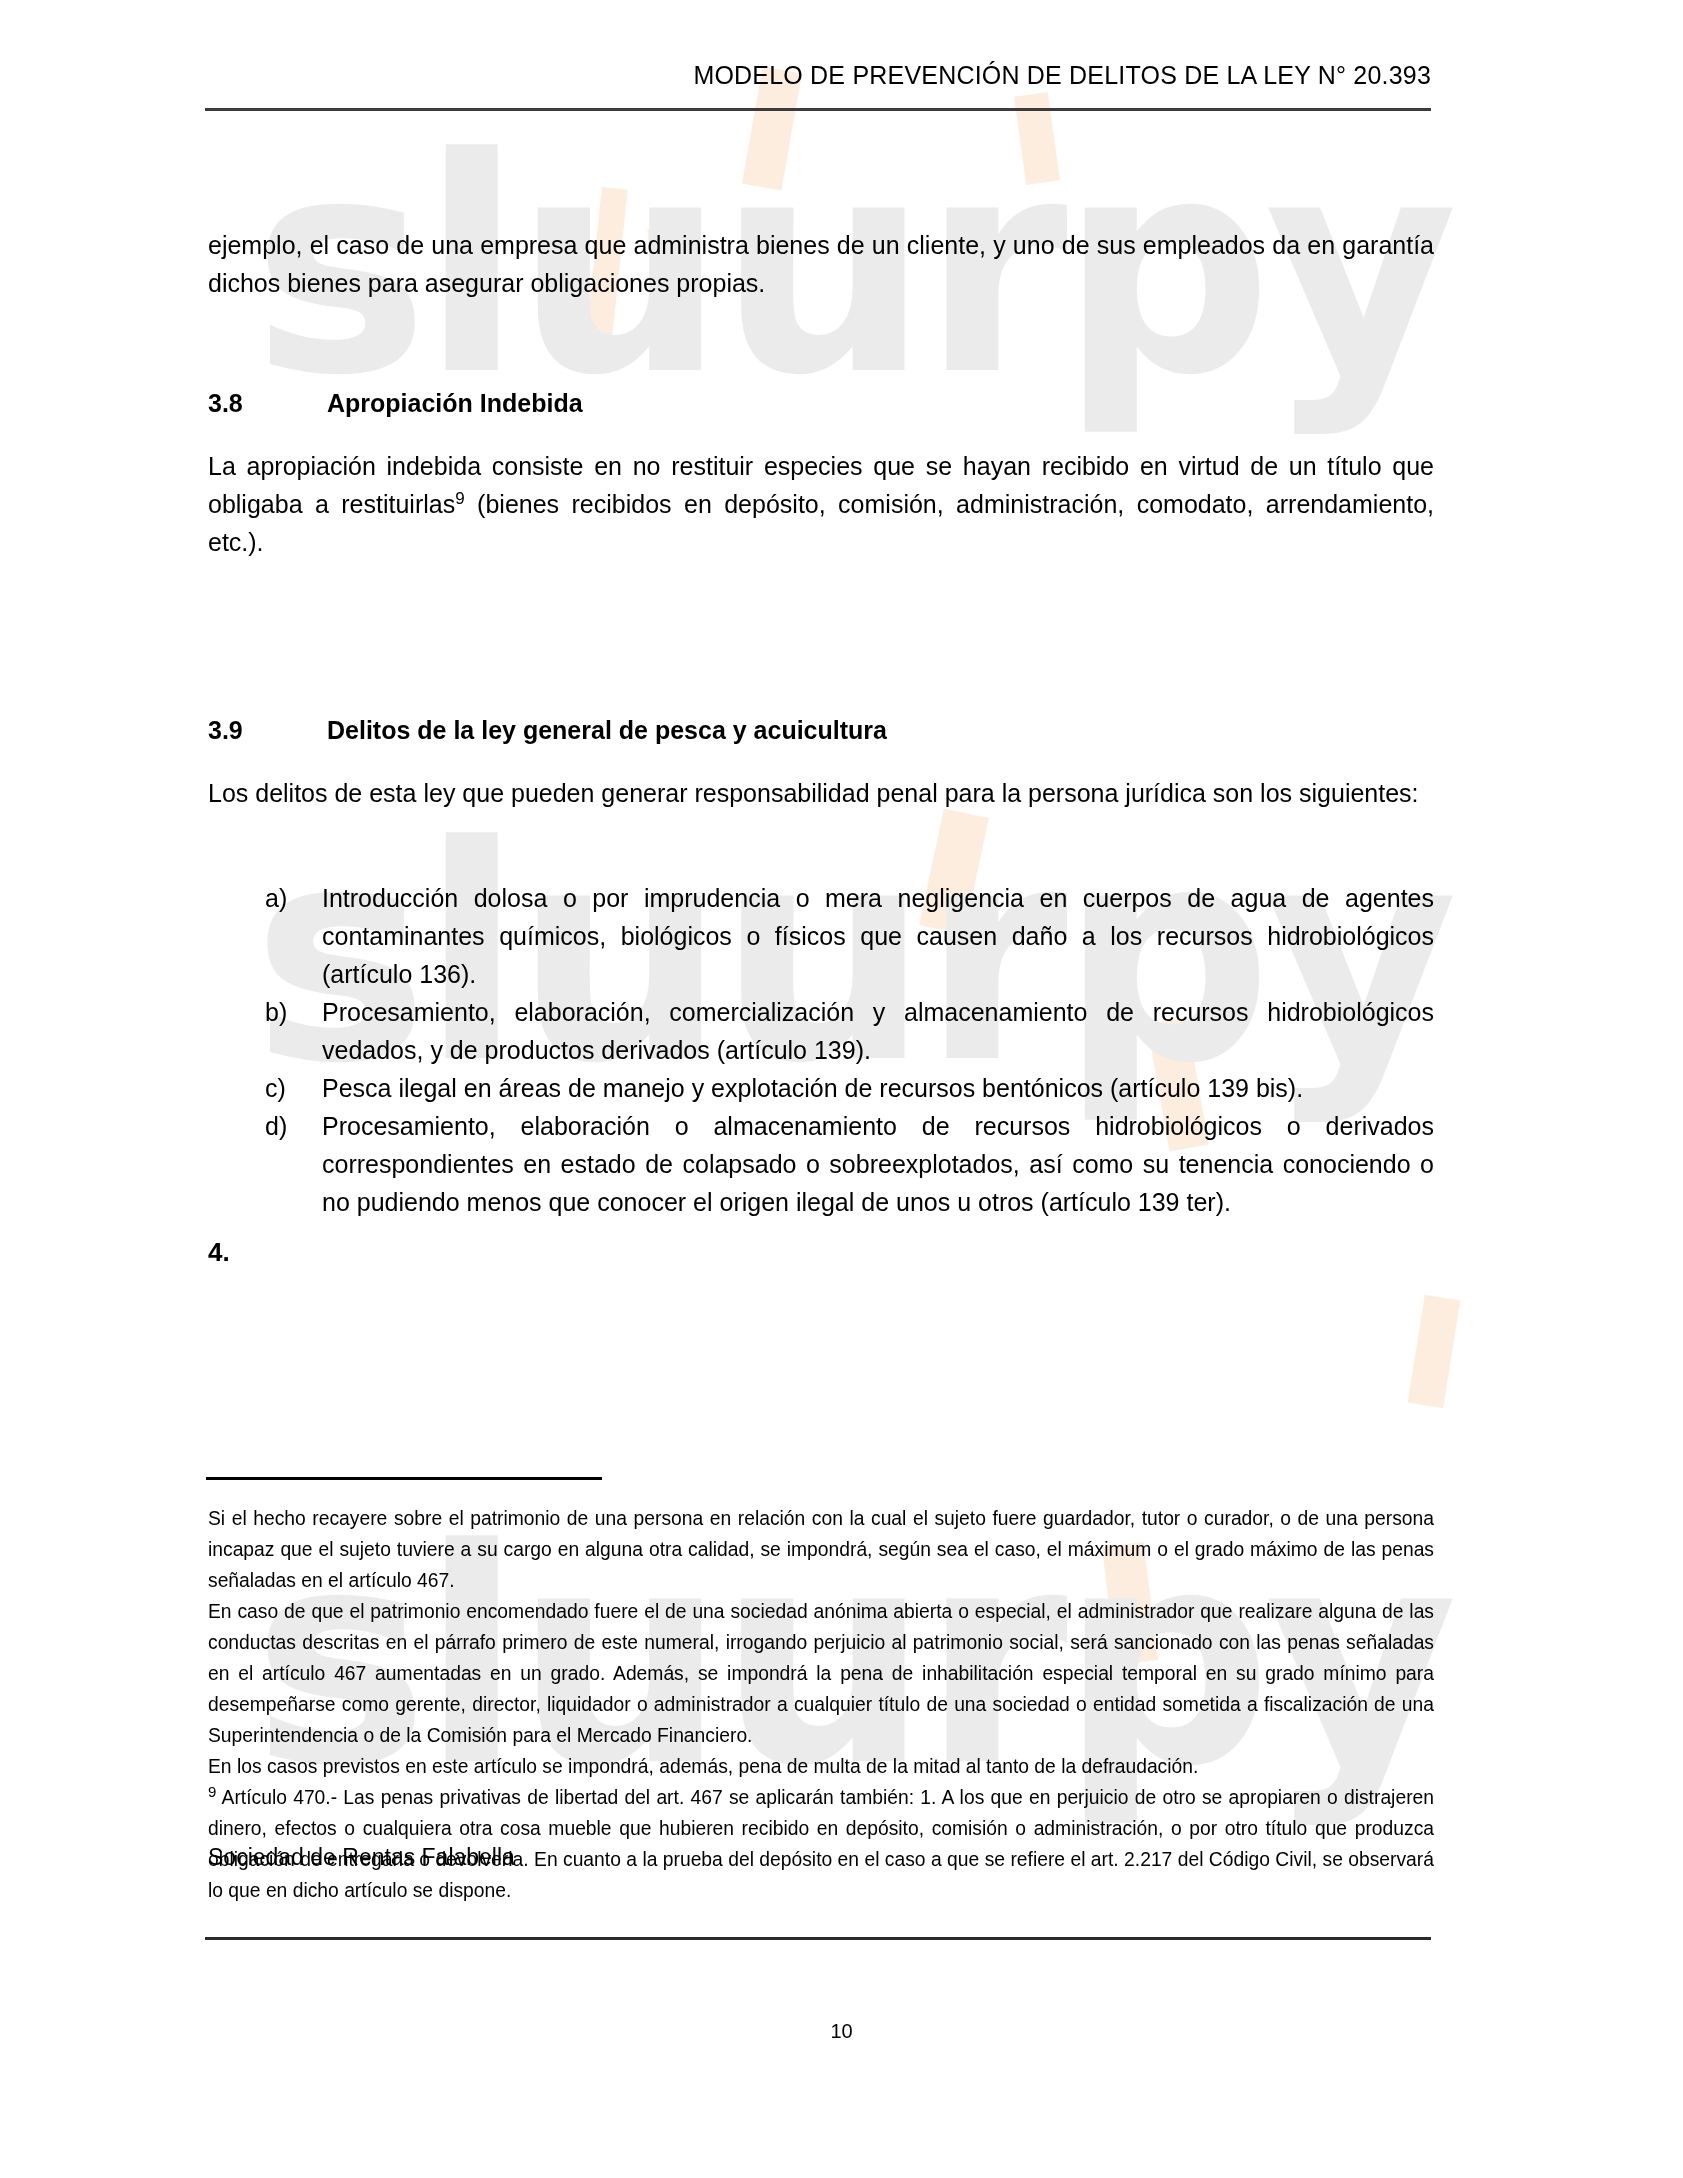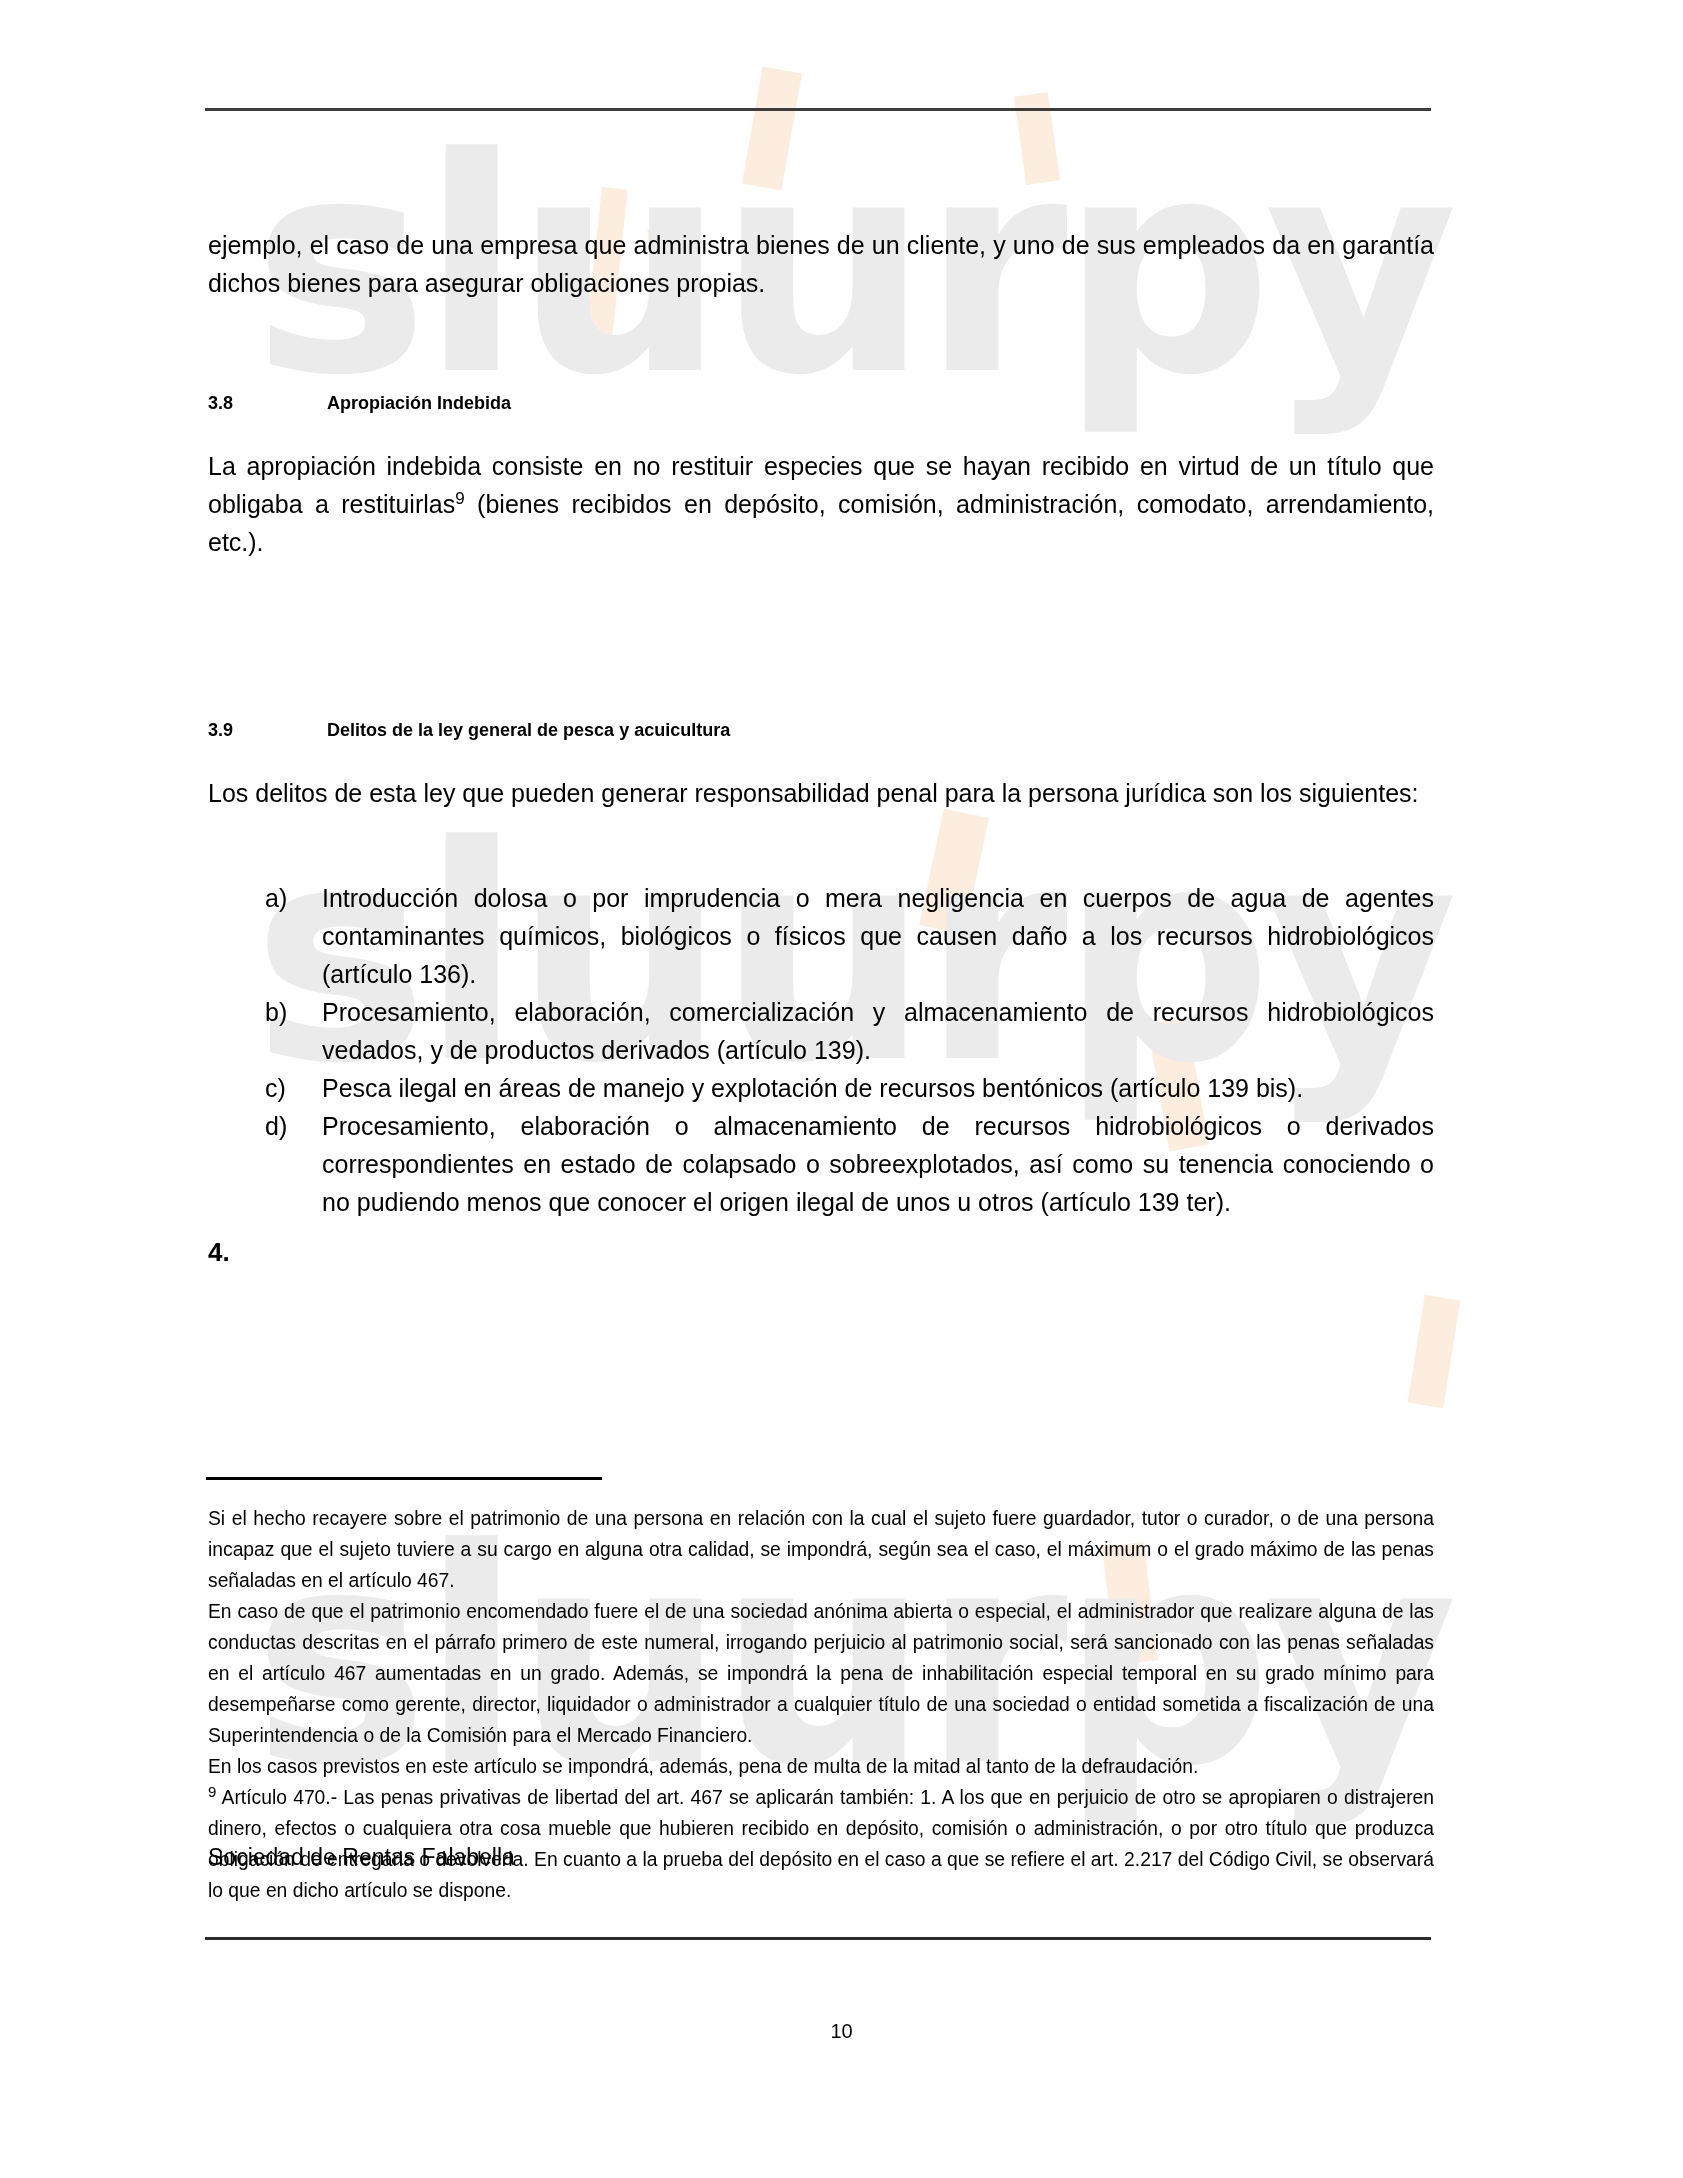--- a/index.html
+++ b/index.html
@@ -90,21 +90,21 @@
     text-align: justify;
     color: #000;
   }
   .para {
     margin: 0;
     text-align: justify;
   }
 
   h2.sec-heading {
     margin: 0;
-    font-size: 18px;
+    font-size: 25px;
     font-weight: bold;
     line-height: 38px;
     display: flex;
   }
   h2.sec-heading .num {
     width: 119px;
     flex: 0 0 119px;
   }
   h2.sec-heading .ttl { flex: 1 1 auto; }
 
@@ -216,20 +216,21 @@
     <div class="wm-leaf" style="left:931px;top:812px;width:46px;height:119px;transform:rotate(12deg);"></div>
     <div class="wm-leaf" style="left:1158px;top:1020px;width:40px;height:129px;transform:rotate(-10deg);"></div>
     <div class="wm-leaf" style="left:1416px;top:1297px;width:36px;height:109px;transform:rotate(9deg);"></div>
     <div class="wm-leaf" style="left:1109px;top:1544px;width:42px;height:119px;transform:rotate(-7deg);"></div>
 
     <div class="wm-text wm-1">sluurpy</div>
     <div class="wm-text wm-2">sluurpy</div>
     <div class="wm-text wm-3">sluurpy</div>
   </div>
 
+  <div class="doc-header">MODELO DE PREVENCIÓN DE DELITOS DE LA LEY N° 20.393</div>
   <div class="header-rule"></div>
 
   <div class="body-col" style="top:226px;">
     <p class="para">ejemplo, el caso de una empresa que administra bienes de un cliente, y uno de sus empleados da en garantía dichos bienes para asegurar obligaciones propias.</p>
   </div>
 
   <div class="body-col" style="top:384px;">
     <h2 class="sec-heading">
       <span class="num">3.8</span>
       <span class="ttl">Apropiación Indebida</span>

